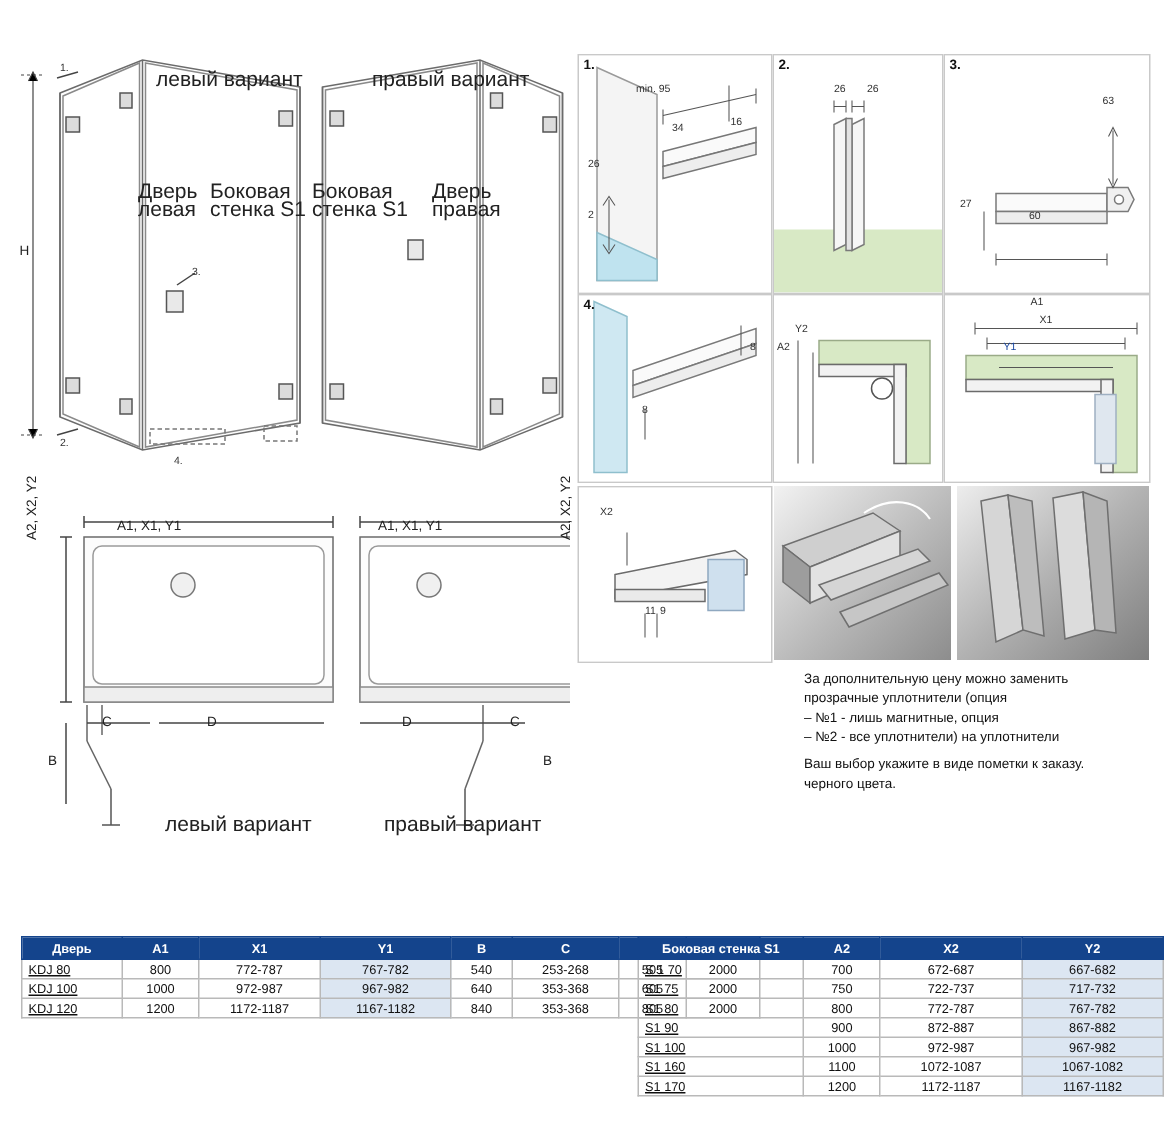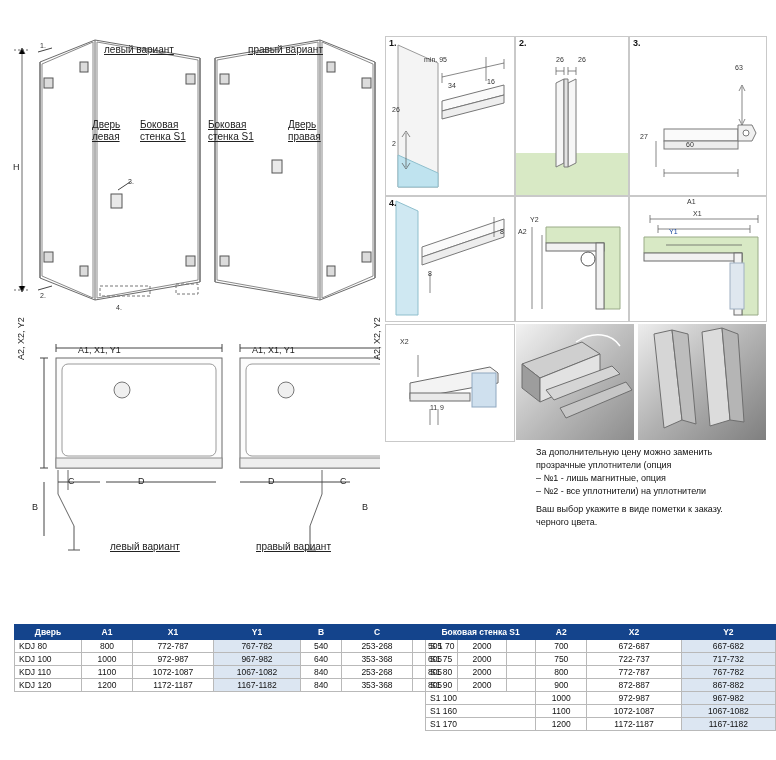--- a/index.html
+++ b/index.html
@@ -1,27 +1,27 @@
 <!DOCTYPE html>
 <html><head>
 <meta charset="utf-8">
 <style>
   html,body{margin:0;padding:0;background:#fff;}
   body{width:776px;height:760px;position:relative;font-family:"Liberation Sans",sans-serif;color:#1a1a1a;overflow:hidden;}
   .abs{position:absolute;}
-  .lbl{font-size:10px;color:#222;white-space:nowrap;text-decoration:underline;}
+  .lbl{font-size:14px;color:#222;white-space:nowrap;}
   .lbl-sm{font-size:7px;color:#333;white-space:nowrap;}
   .lbl-md{font-size:9px;color:#222;white-space:nowrap;}
   .panel{position:absolute;border:1px solid #c9c9c9;background:#fff;}
   svg{display:block;}
   
   .tbl{border-collapse:collapse;font-size:8.5px;}
   .tbl th{background:#14448c;color:#fff;font-weight:bold;border:1px solid #14448c;padding:2px 4px;text-align:center;}
   .tbl td{border:1px solid #b9b9b9;padding:1px 4px;text-align:center;color:#111;}
-  .tbl td.first{text-align:left;}
+  .tbl td.first{text-align:left;text-decoration:underline;}
   .tbl .hl{background:#dce6f2;}
   
   .note{font-size:9px;line-height:13px;color:#111;margin-left:20px;}
   .num{font-size:9px;font-weight:bold;color:#111;}
 </style>
 </head>
 <body>
 
 <div class="abs" style="left:0;top:0;width:380px;height:320px;">
   <svg width="380" height="320" viewBox="0 0 380 320">
@@ -387,30 +387,20 @@
           <td class="first">KDJ 100</td>
           <td>1000</td>
           <td>972-987</td>
           <td class="hl">967-982</td>
           <td>640</td>
           <td>353-368</td>
           <td>605</td>
           <td>2000</td>
         </tr>
       <tr>
-          <td class="first">KDJ 110</td>
-          <td>1100</td>
-          <td>1072-1087</td>
-          <td class="hl">1067-1082</td>
-          <td>840</td>
-          <td>253-268</td>
-          <td>805</td>
-          <td>2000</td>
-        </tr>
-      <tr>
           <td class="first">KDJ 120</td>
           <td>1200</td>
           <td>1172-1187</td>
           <td class="hl">1167-1182</td>
           <td>840</td>
           <td>353-368</td>
           <td>805</td>
           <td>2000</td>
         </tr>
     </tbody>

